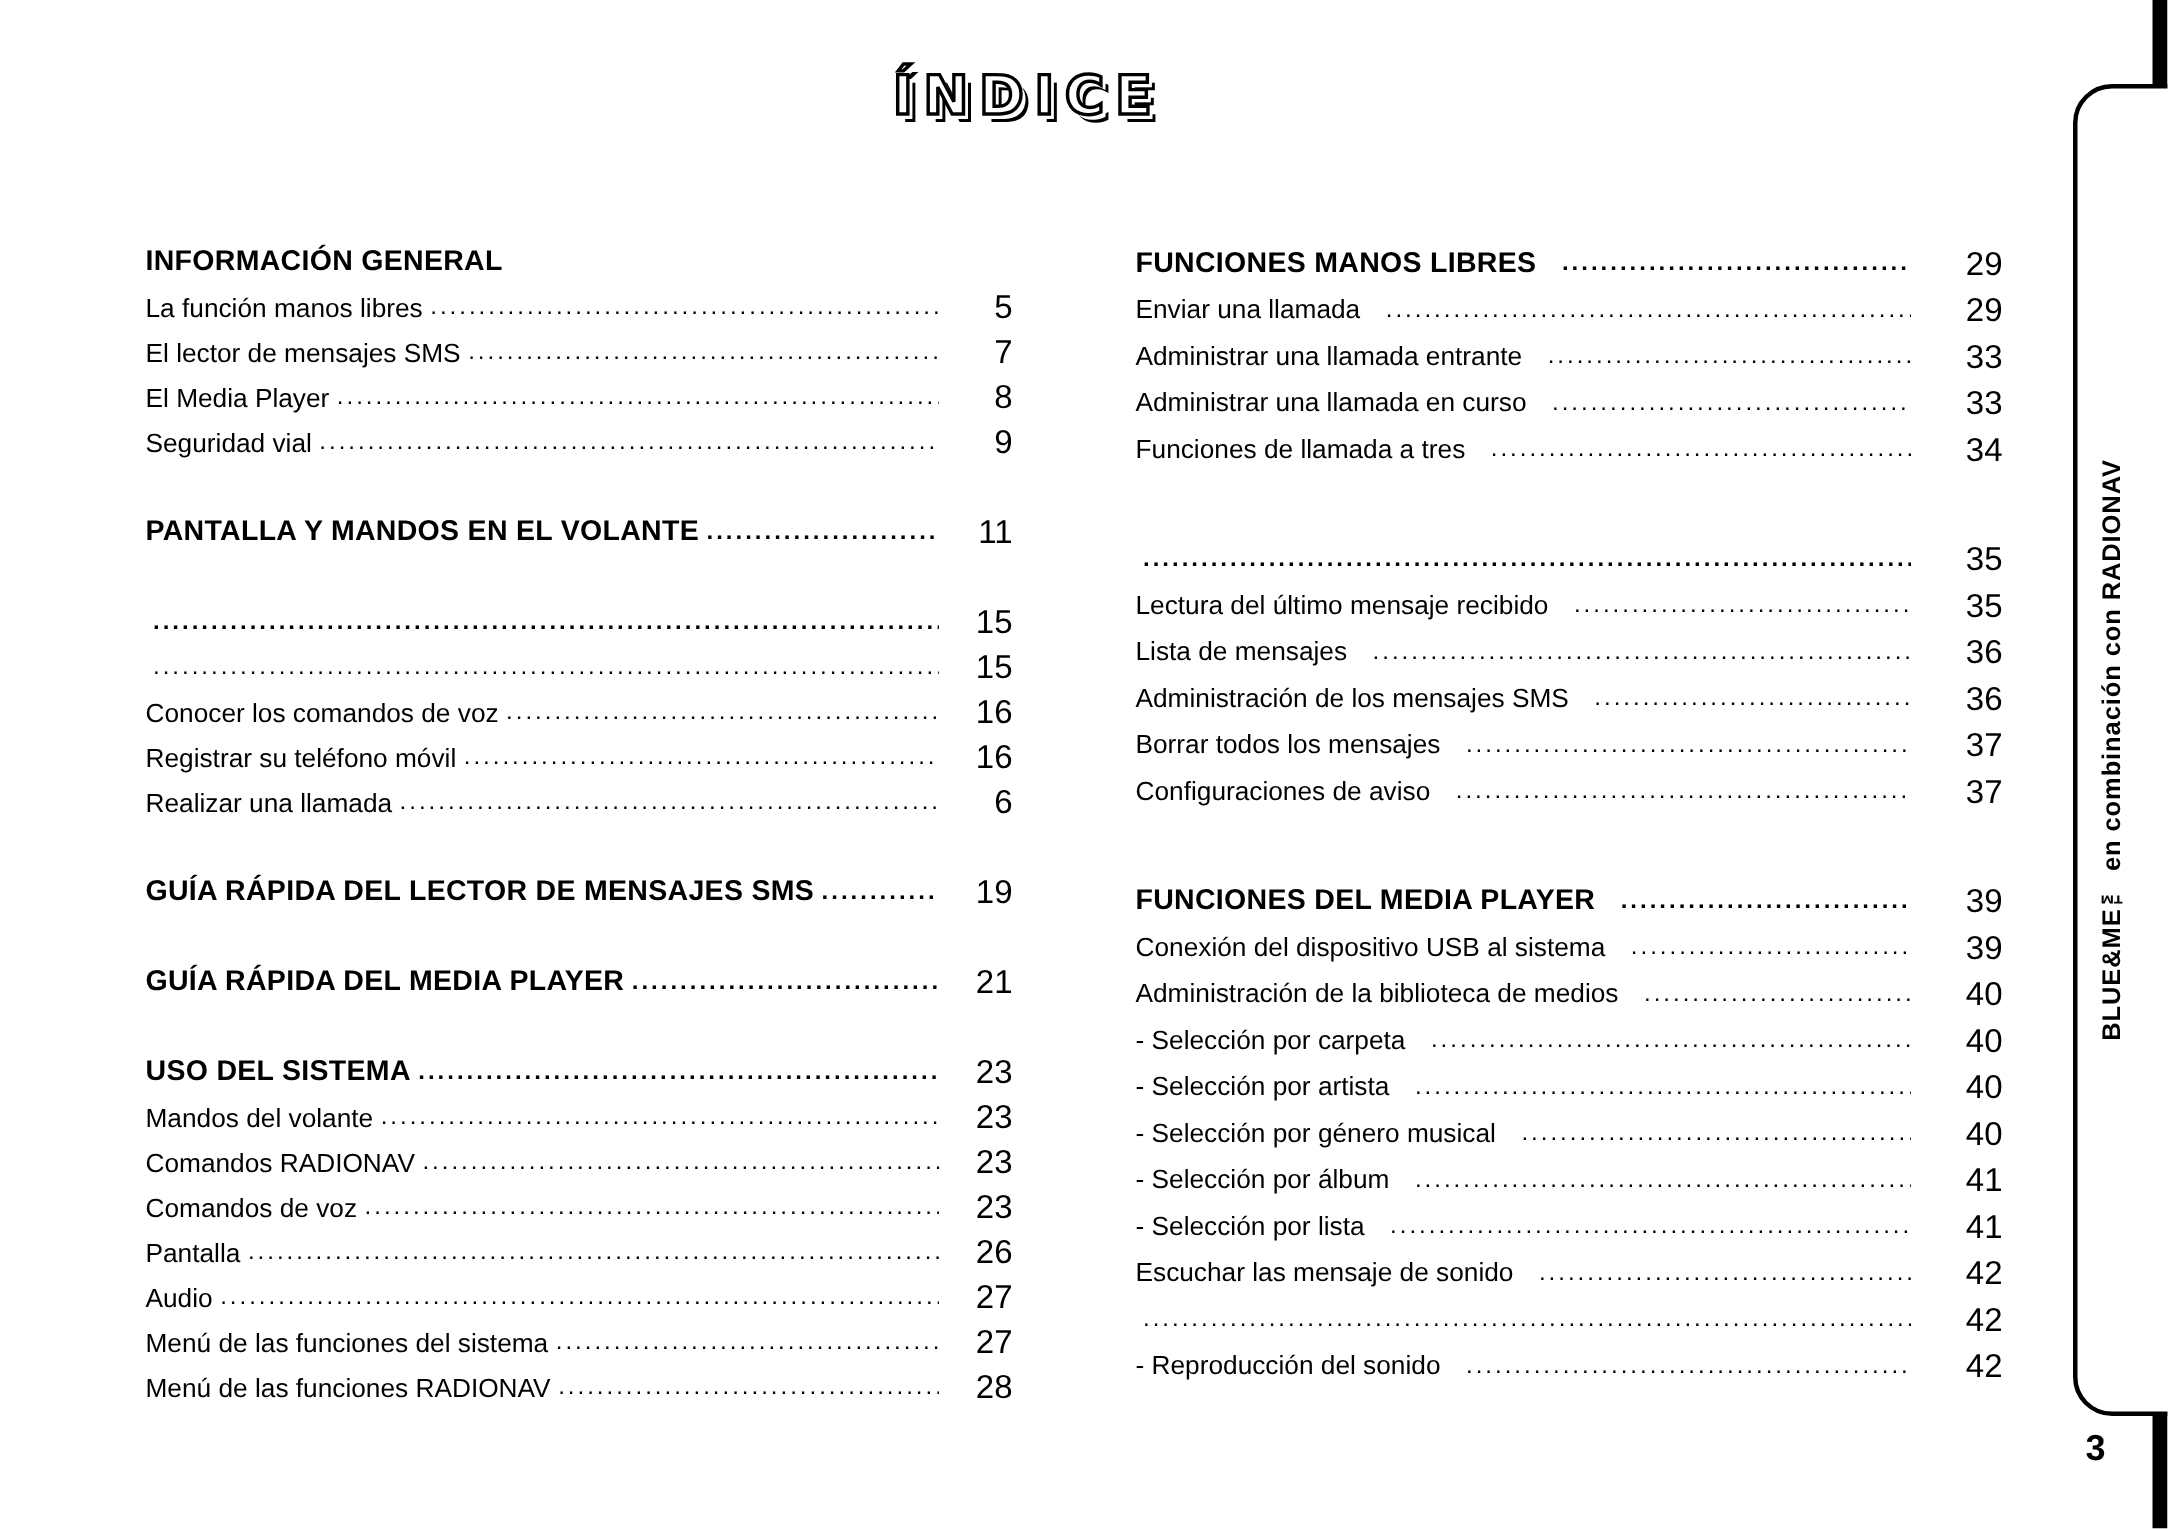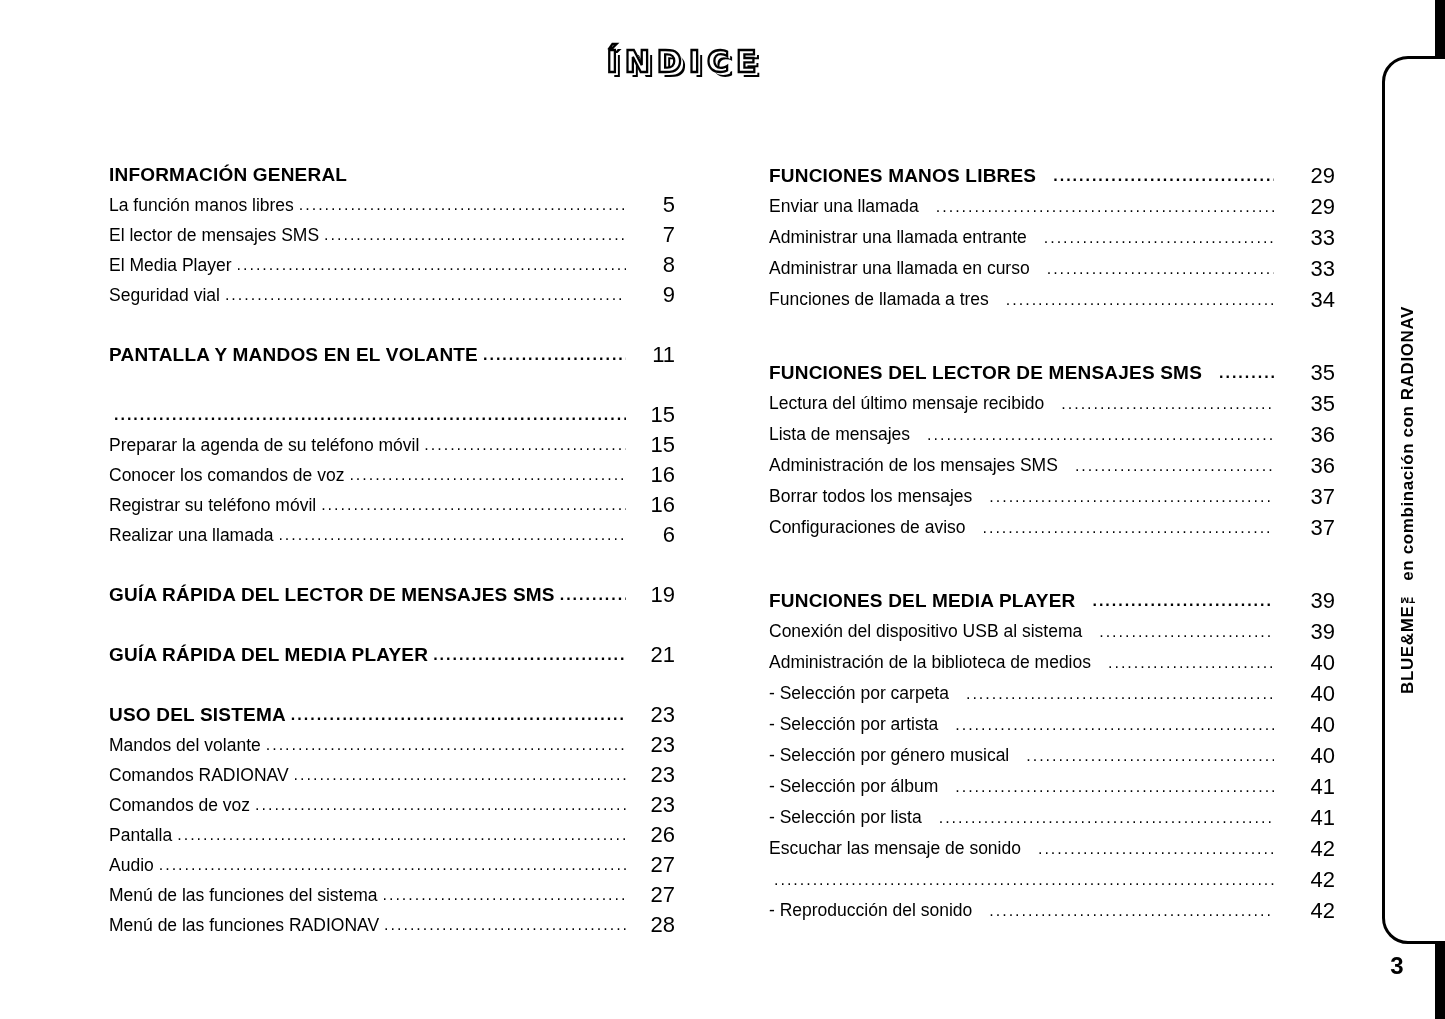--- a/index.html
+++ b/index.html
@@ -12,39 +12,38 @@
   }
   .page { position: absolute; inset: 0; background: #fff; }
 
   
   .title {
     position: absolute;
     top: 44px; left: 0; width: 1370px;
     text-align: center;
     font-family: "DejaVu Sans", sans-serif;
     font-weight: 800;
-    font-size: 30px;
+    font-size: 36px;
     letter-spacing: 7px;
     color: #ffffff;
     -webkit-text-stroke: 2.3px #000;
     text-shadow: 3px 3px 0 #ffffff, 5px 5px 0 #000000;
   }
 
   
   .col { position: absolute; top: 160px; width: 578px; }
   .col-left  { left: 97px; }
   .col-right { left: 757px; }
 
   .row {
     display: flex;
     align-items: flex-start;
     height: 30px;
     font-size: 17.5px;
     line-height: 30px;
-    margin-left: 12px;
   }
   .col-right .row { height: 31px; line-height: 31px; gap: 12px; }
   .row.gap { margin-top: 30px; }
   .col-right .row.gap { margin-top: 42px; }
   .row.header { font-weight: 700; font-size: 19px; letter-spacing: 0.2px; }
   .lbl { white-space: nowrap; flex: 0 0 auto; }
   .leader {
     flex: 1 1 auto;
     overflow: hidden;
     white-space: nowrap;
@@ -134,21 +133,20 @@
       <div class="row header gap">
         <span class="lbl">PANTALLA Y MANDOS EN EL VOLANTE</span>
         <span class="leader"></span>
         <span class="pg">11</span>
       </div>
       <div class="row header gap">
         <span class="leader"></span>
         <span class="pg">15</span>
       </div>
       <div class="row">
-        <span class="lbl">Preparar la agenda de su teléfono móvil</span>
         <span class="leader"></span>
         <span class="pg">15</span>
       </div>
       <div class="row">
         <span class="lbl">Conocer los comandos de voz</span>
         <span class="leader"></span>
         <span class="pg">16</span>
       </div>
       <div class="row">
         <span class="lbl">Registrar su teléfono móvil</span>
@@ -231,21 +229,20 @@
         <span class="lbl">Administrar una llamada en curso</span>
         <span class="leader"></span>
         <span class="pg">33</span>
       </div>
       <div class="row">
         <span class="lbl">Funciones de llamada a tres</span>
         <span class="leader"></span>
         <span class="pg">34</span>
       </div>
       <div class="row header gap">
-        <span class="lbl">FUNCIONES DEL LECTOR DE MENSAJES SMS</span>
         <span class="leader"></span>
         <span class="pg">35</span>
       </div>
       <div class="row">
         <span class="lbl">Lectura del último mensaje recibido</span>
         <span class="leader"></span>
         <span class="pg">35</span>
       </div>
       <div class="row">
         <span class="lbl">Lista de mensajes</span>

